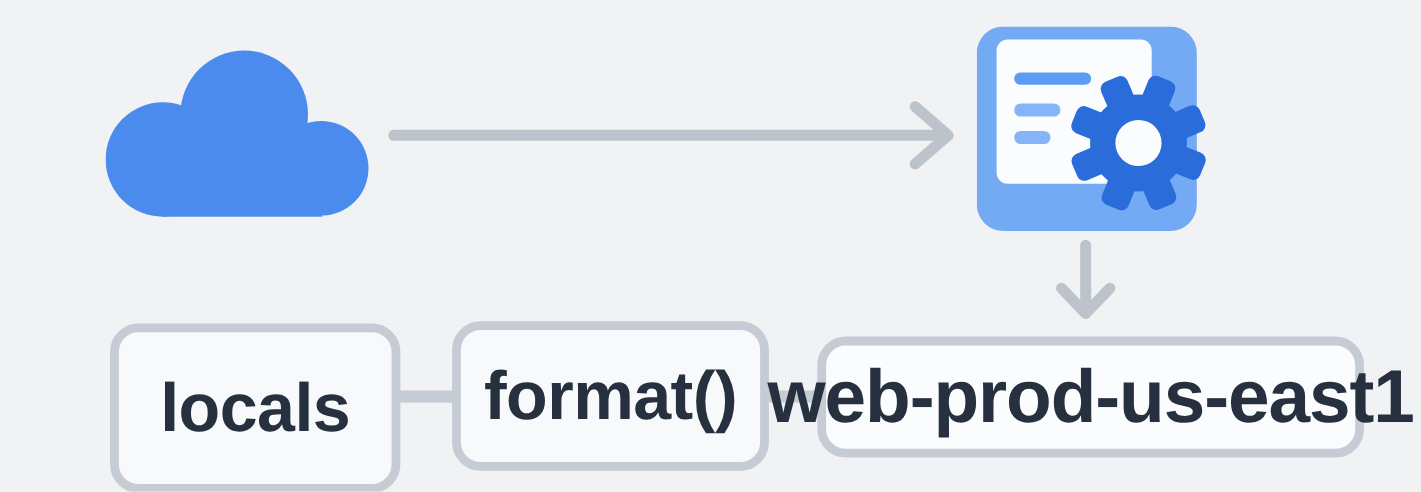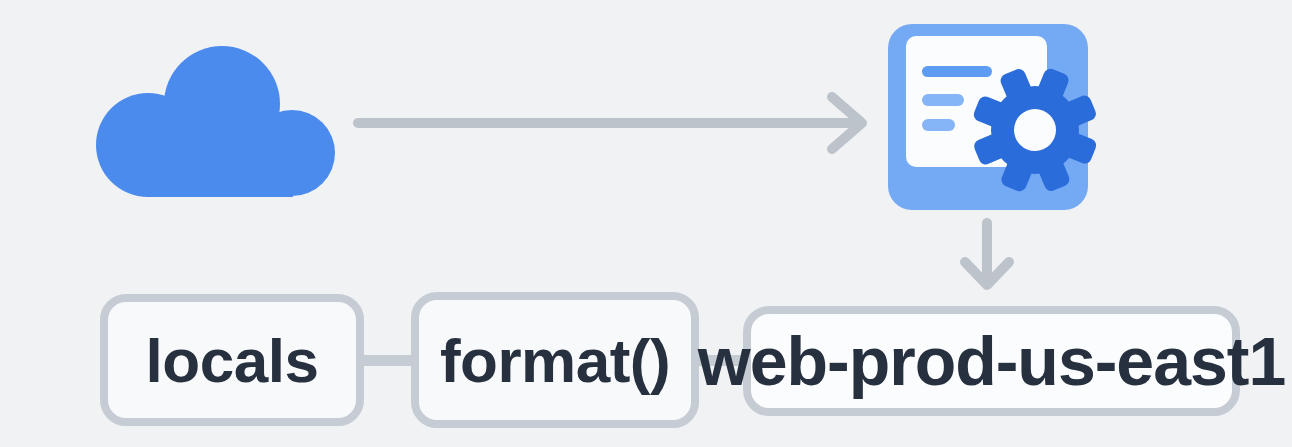--- a/index.html
+++ b/index.html
@@ -26,21 +26,21 @@
     background: var(--box-fill, #f8f9fa);
     display: flex;
     align-items: center;
     justify-content: center;
     color: var(--text-dark, #26303f);
     font-weight: 600;
     letter-spacing: -0.5px;
     white-space: nowrap;
     z-index: 2;
   }
-  .node-locals  { left: 100px; top: 294px; width: 264px; height: 132px; font-size: 62px; }
+  .node-locals  { left: 100px; top: 294px; width: 264px; height: 154px; font-size: 62px; }
   .node-format  { left: 411px; top: 292px; width: 288px; height: 136px; font-size: 62px; }
   .node-result  { left: 743px; top: 306px; width: 497px; height: 110px; font-size: 68px;
                   letter-spacing: -1px; background: var(--result-box-fill, #fbfcfd); }
 
   .connector {
     position: absolute;
     height: 11px;
     background: var(--box-border-gray, #c6ccd4);
     z-index: 1;
   }

